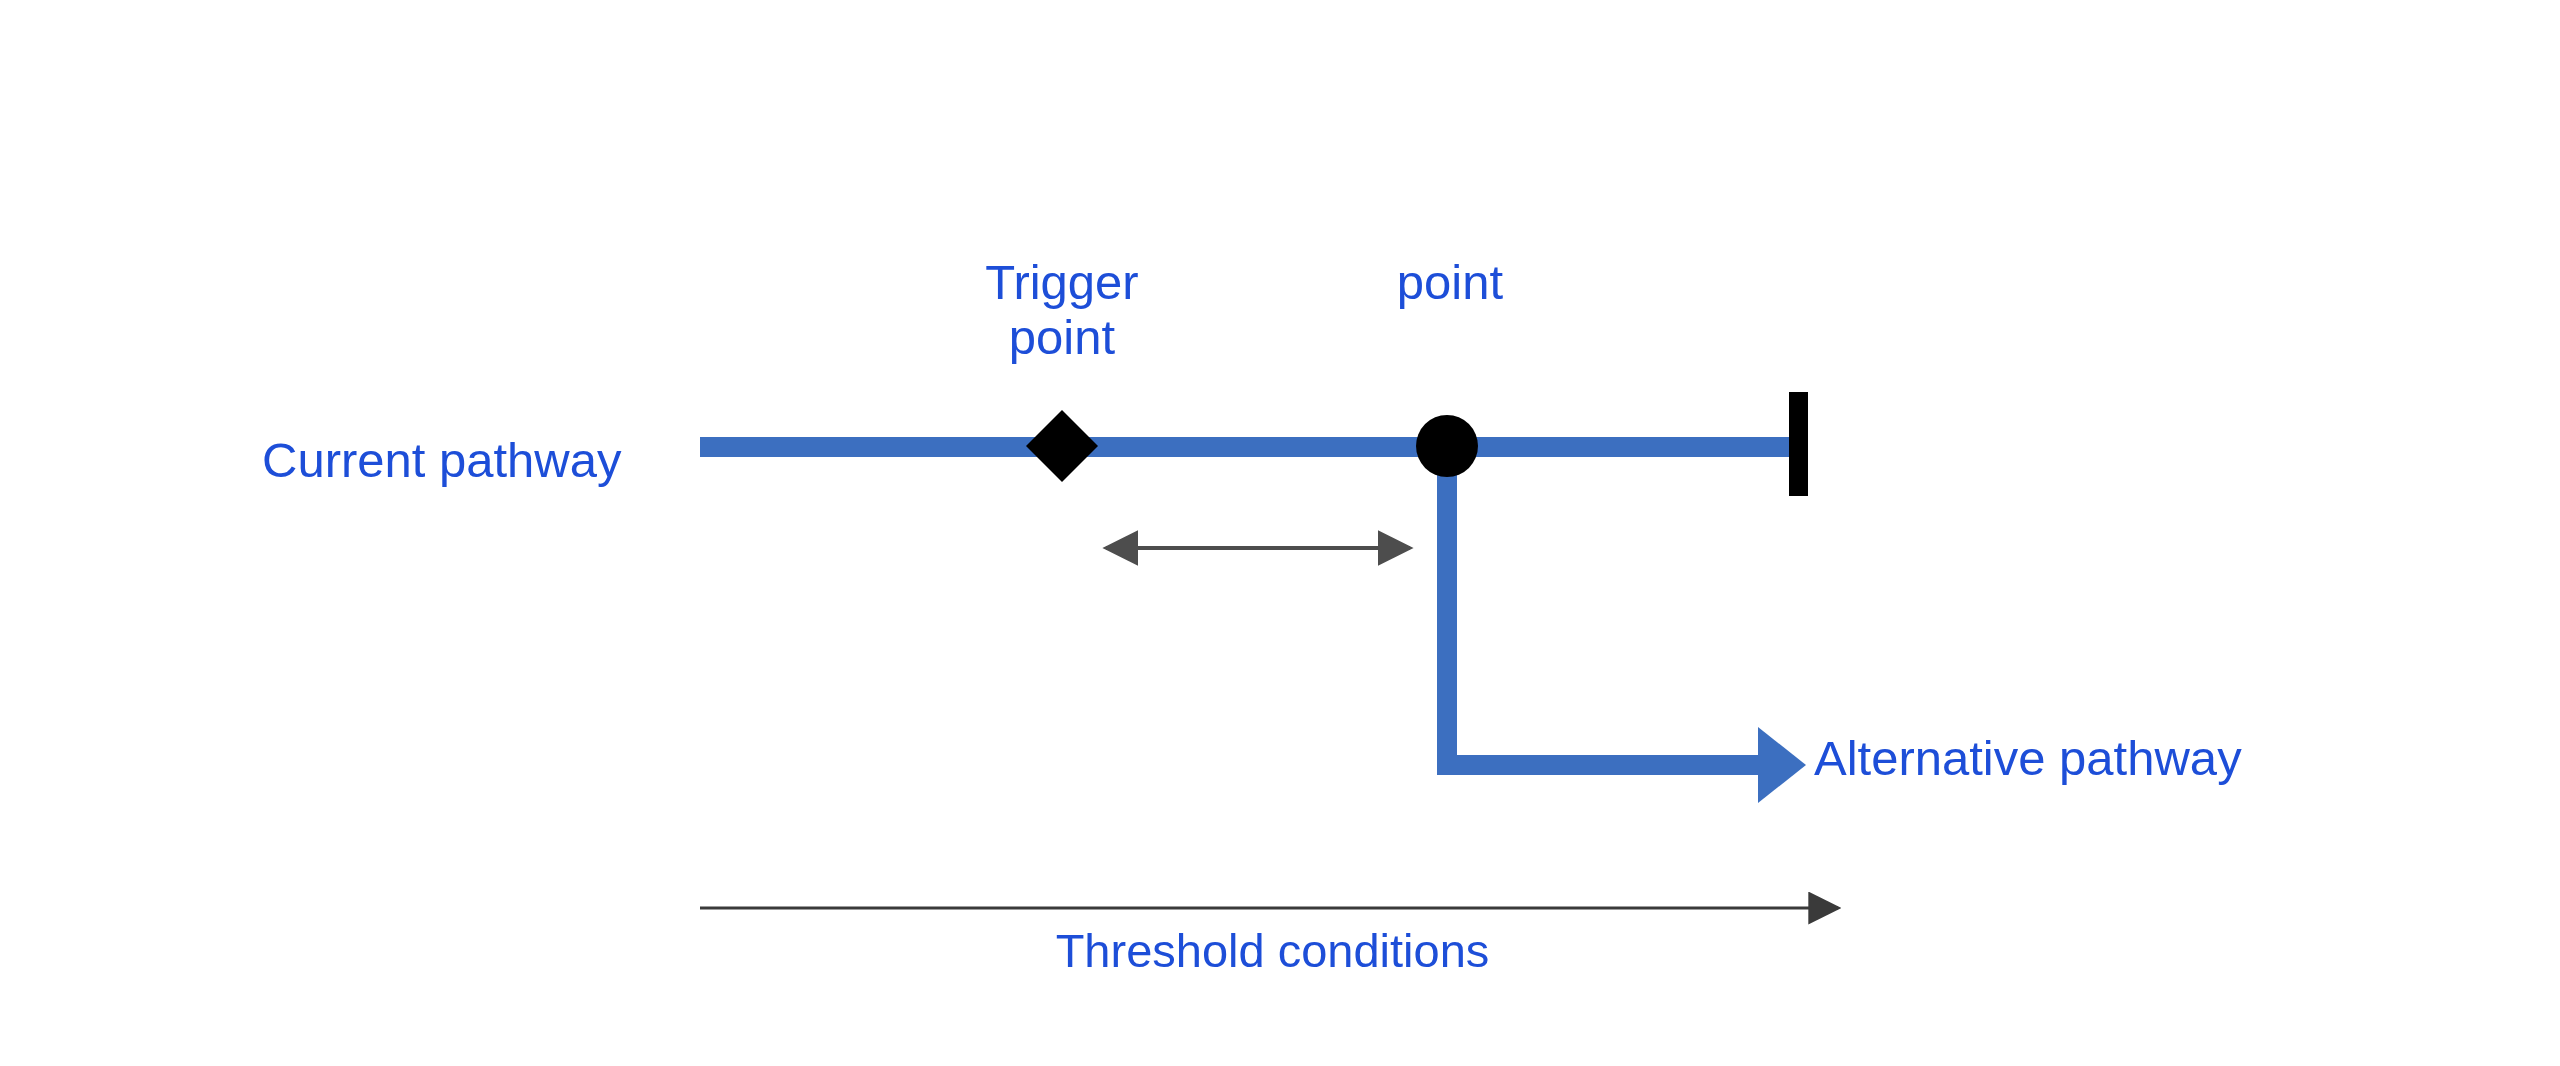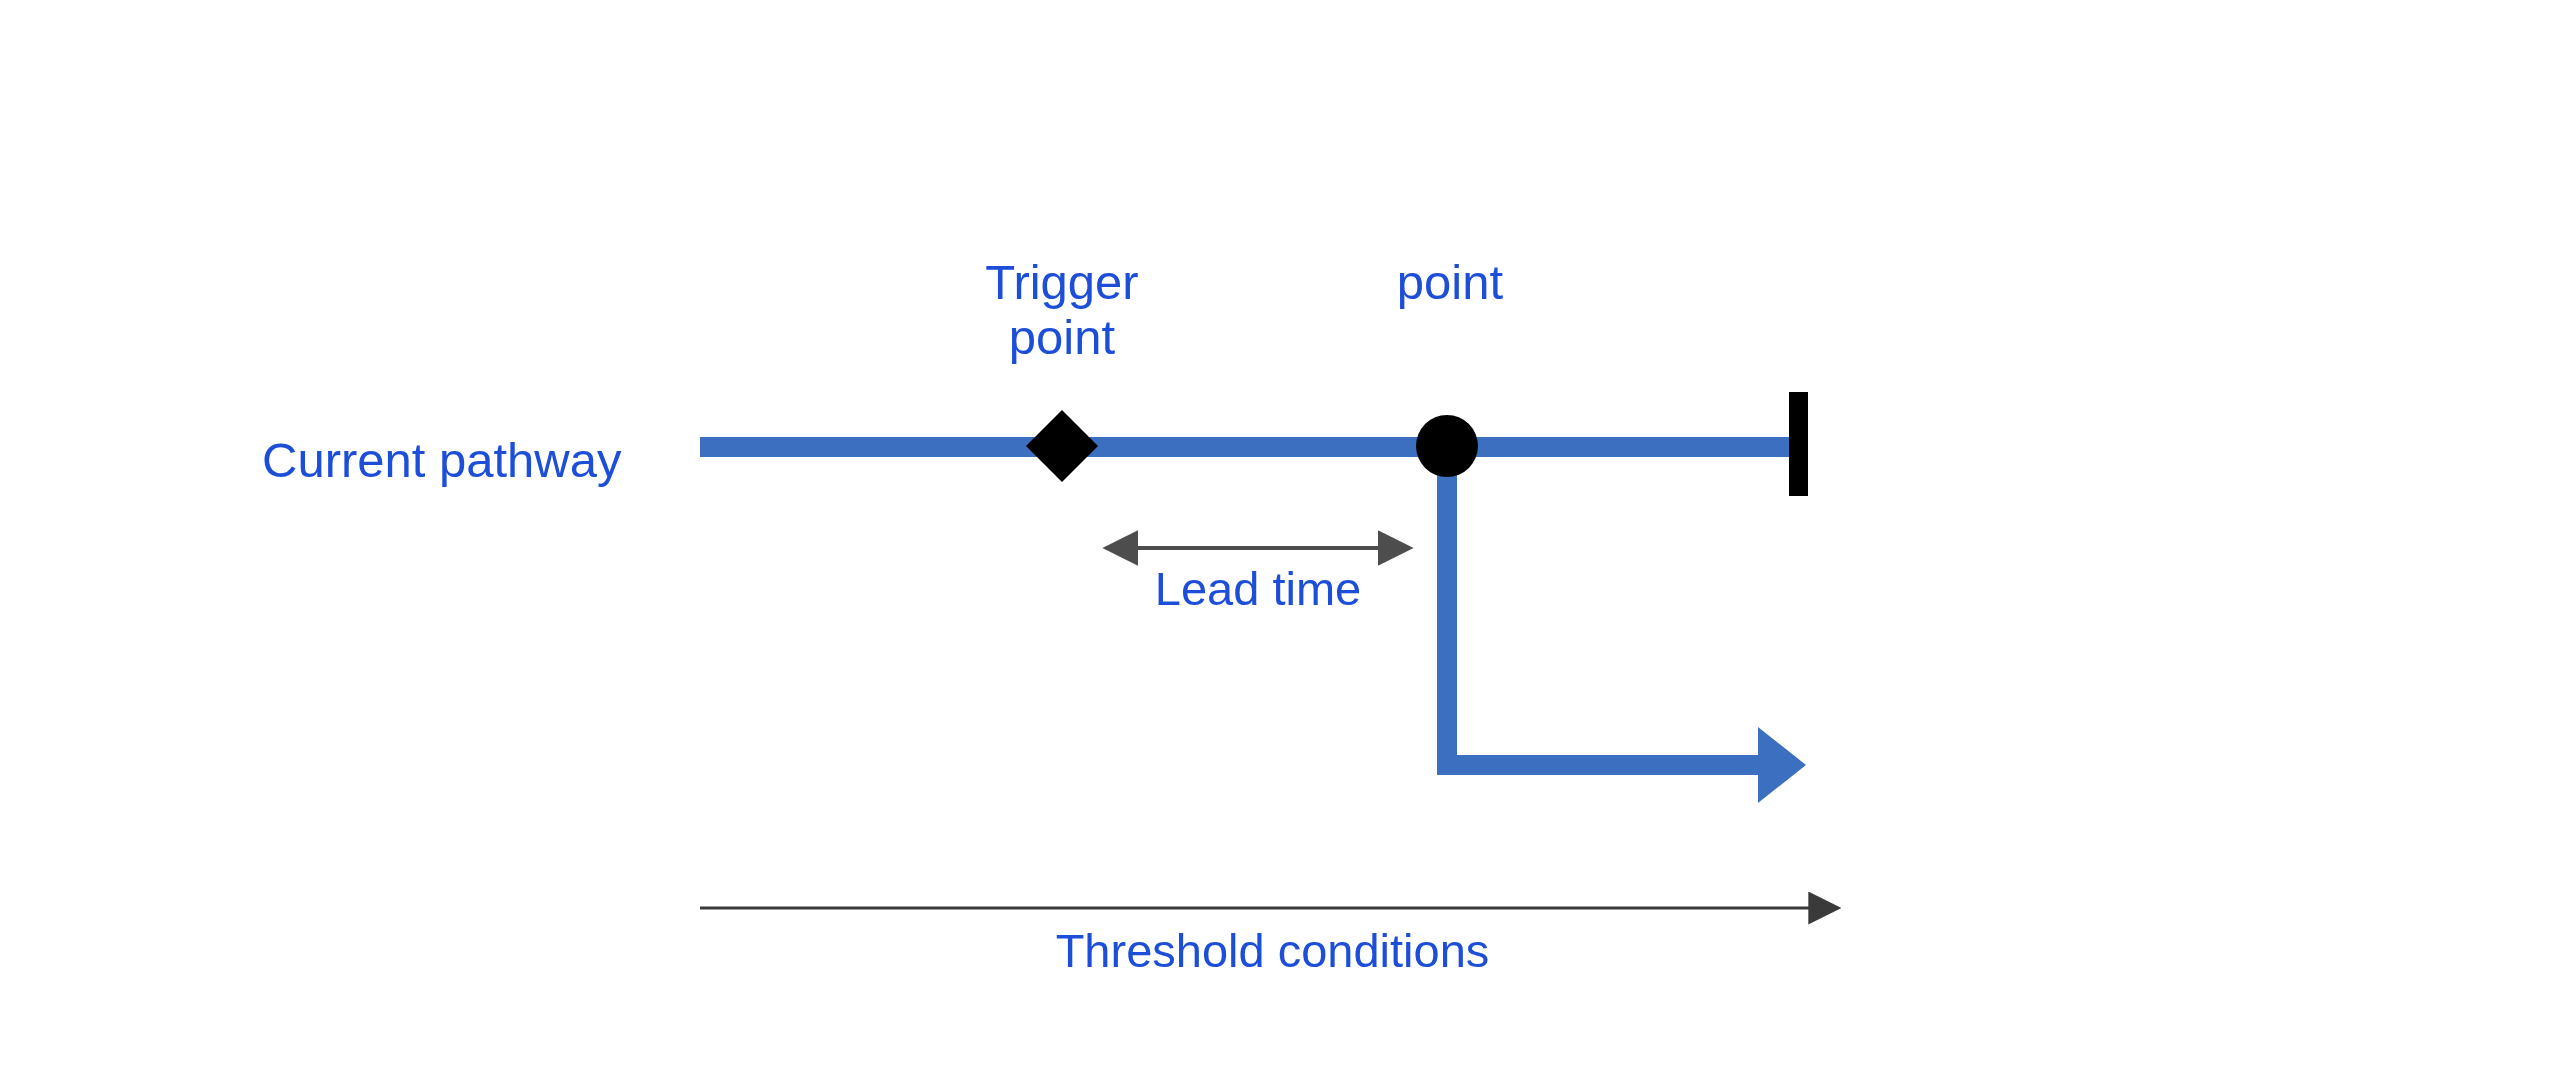--- a/index.html
+++ b/index.html
@@ -132,18 +132,18 @@
   <div class="dg-label lbl-trigger">
     <div>Trigger</div>
     <div>point</div>
   </div>
 
   <div class="dg-label lbl-implementation">
     <div>point</div>
   </div>
 
 
-  <div class="dg-label lbl-lead-time">Lead time</div>
 
+  <div class="dg-label lbl-alternative-pathway">Alternative pathway</div>
 
   <div class="dg-label lbl-changing-conditions">Threshold conditions</div>
 
 </div>
 
 </body></html>

